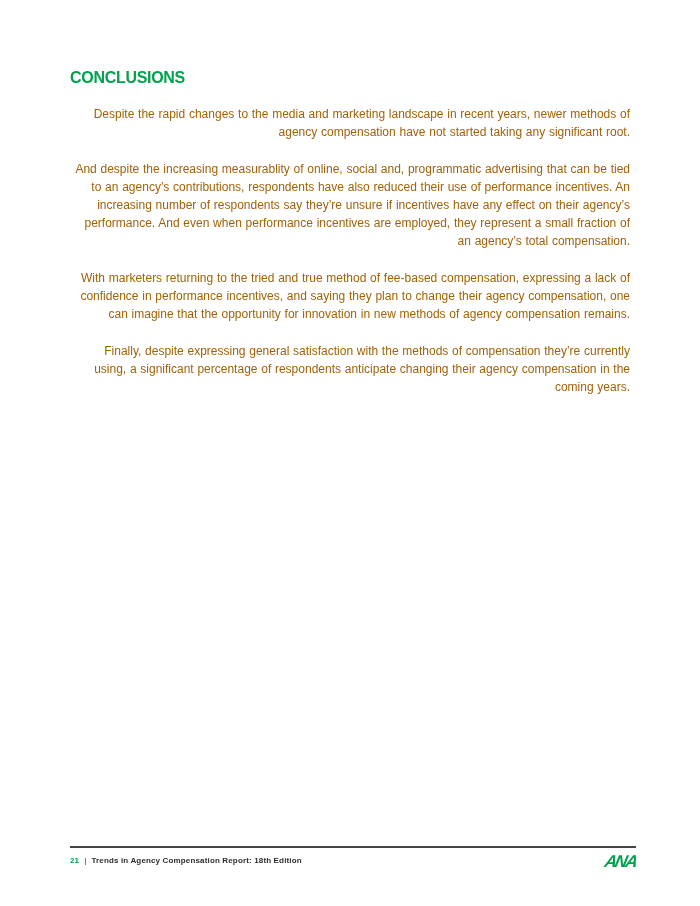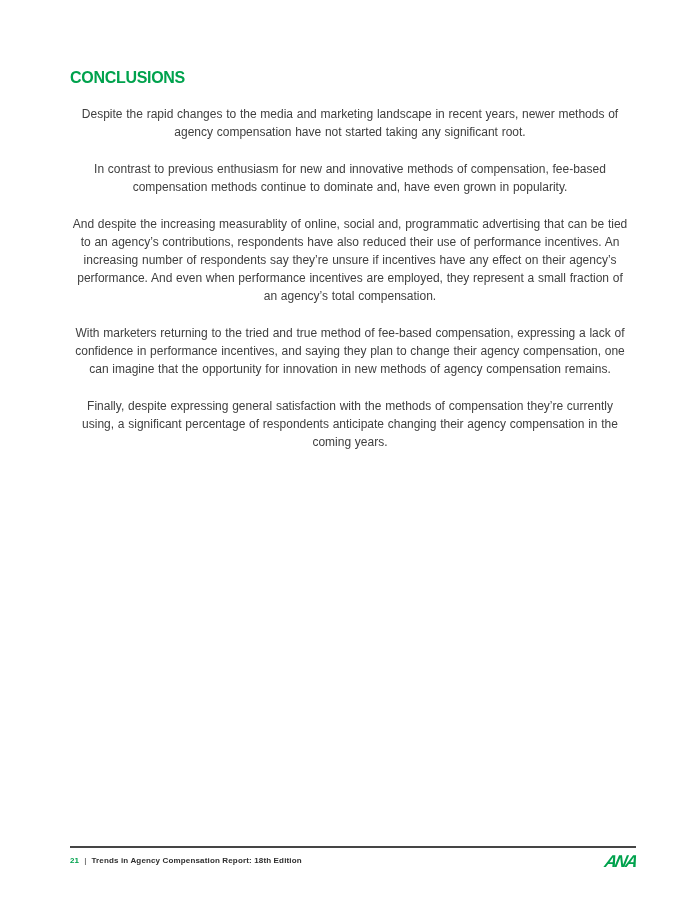--- a/index.html
+++ b/index.html
@@ -27,22 +27,22 @@
     font-size: 16px;
     line-height: 16px;
     font-weight: bold;
     letter-spacing: -0.3px;
     color: #00A24D;
     margin: 0 0 19px 0;
   }
   .para {
     font-size: 12px;
     line-height: 18px;
-    color: #404040;
-    text-align: center;
+    color: #a16207;
+    text-align: right;
     margin: 0 0 19px 0;
     word-spacing: 0.4px;
   }
   .footer {
     position: absolute;
     top: 846px;
     left: 70px;
     right: 64px;
   }
   .footer-rule {
@@ -88,21 +88,20 @@
 </head>
 <body>
 
 <div class="page">
 
   <main class="content">
     <h1 class="heading">CONCLUSIONS</h1>
 
     <p class="para">Despite the rapid changes to the media and marketing landscape in recent years, newer methods of agency compensation have not started taking any significant root.</p>
 
-    <p class="para">In contrast to previous enthusiasm for new and innovative methods of compensation, fee-based compensation methods continue to dominate and, have even grown in popularity.</p>
 
     <p class="para">And despite the increasing measurablity of online, social and, programmatic advertising that can be tied to an agency’s contributions, respondents have also reduced their use of performance incentives. An increasing number of respondents say they’re unsure if incentives have any effect on their agency’s performance. And even when performance incentives are employed, they represent a small fraction of an agency’s total compensation.</p>
 
     <p class="para">With marketers returning to the tried and true method of fee-based compensation, expressing a lack of confidence in performance incentives, and saying they plan to change their agency compensation, one can imagine that the opportunity for innovation in new methods of agency compensation remains.</p>
 
     <p class="para">Finally, despite expressing general satisfaction with the methods of compensation they’re currently using, a significant percentage of respondents anticipate changing their agency compensation in the coming years.</p>
   </main>
 
   <footer class="footer">
     <div class="footer-rule"></div>

